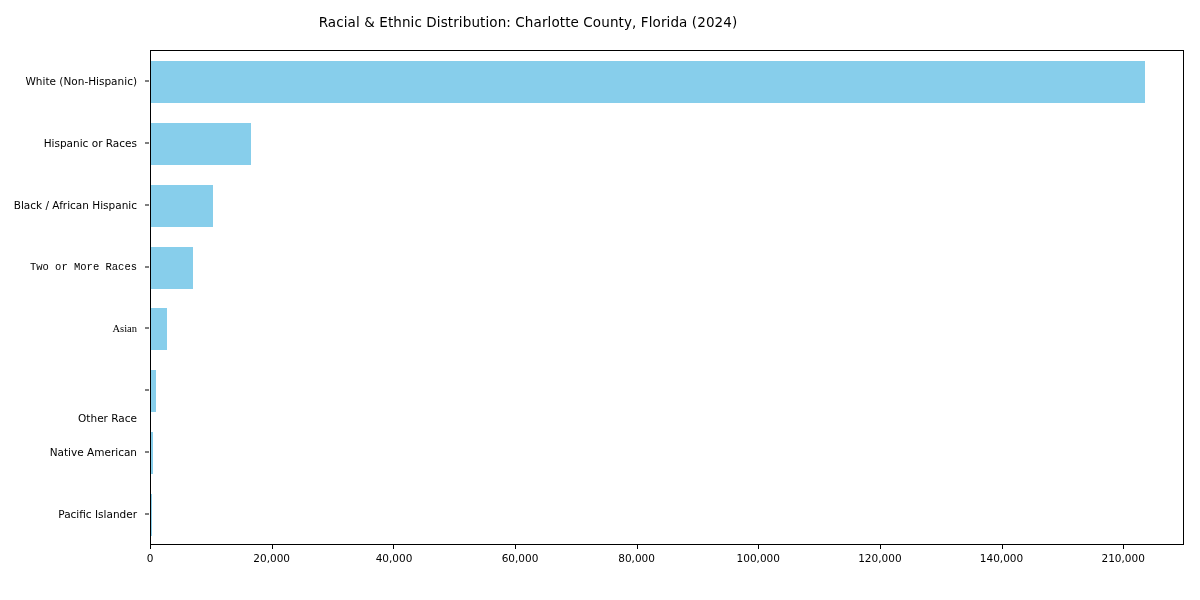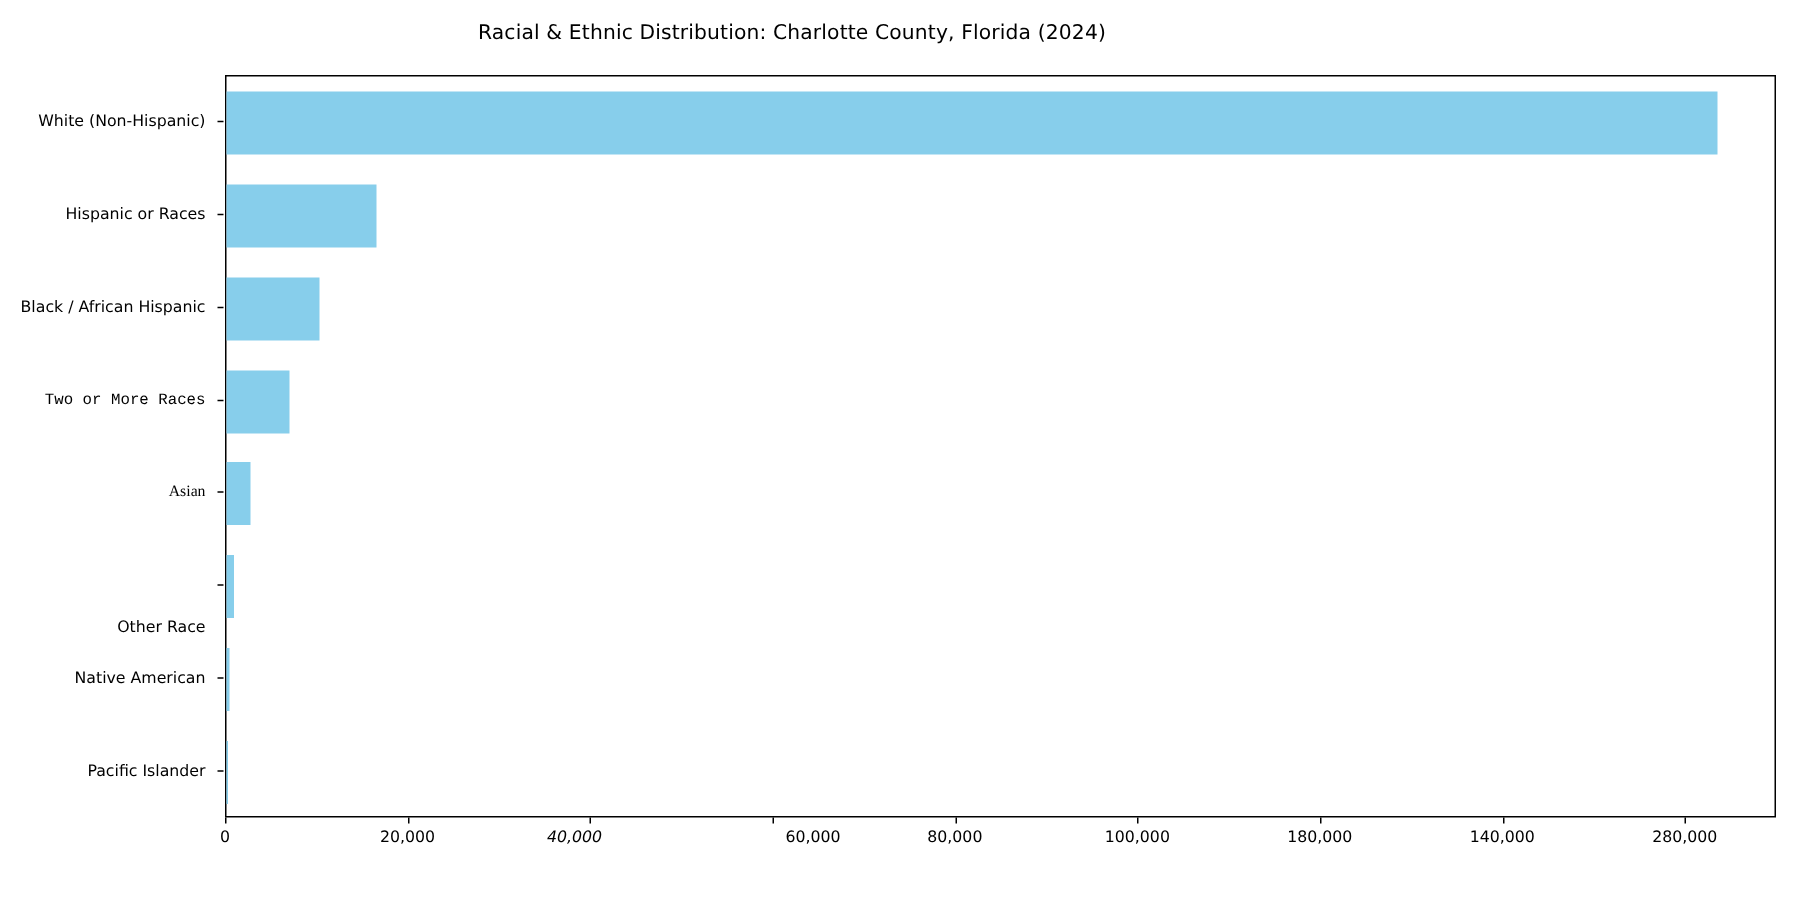--- a/index.html
+++ b/index.html
@@ -139,28 +139,28 @@
         <div class="bar" style="left: 0px; top: 443.062px; width: 0.6px; background: rgb(135, 206, 235);"></div>
       </div>
   </div>
 
   <div id="x-ticks">
       <div class="x-tick-mark" style="left: 0px;"></div>
       <div class="x-tick-label" style="left: 0px;">0</div>
       <div class="x-tick-mark" style="left: 121.647px;"></div>
       <div class="x-tick-label" style="left: 121.647px;">20,000</div>
       <div class="x-tick-mark" style="left: 243.294px;"></div>
-      <div class="x-tick-label" style="left: 233px; font-style: italic;">40,000</div>
+      <div class="x-tick-label" style="left: 244px;">40,000</div>
       <div class="x-tick-mark" style="left: 364.941px;"></div>
-      <div class="x-tick-label" style="left: 386px; padding-left: 12px;">60,000</div>
+      <div class="x-tick-label" style="left: 364px; padding-left: 12px;">60,000</div>
       <div class="x-tick-mark" style="left: 486.588px;"></div>
       <div class="x-tick-label" style="left: 486.588px;">80,000</div>
       <div class="x-tick-mark" style="left: 608.235px;"></div>
       <div class="x-tick-label" style="left: 608.235px;">100,000</div>
       <div class="x-tick-mark" style="left: 729.882px;"></div>
-      <div class="x-tick-label" style="left: 729.882px;">180,000</div>
+      <div class="x-tick-label" style="left: 729.882px;">120,000</div>
       <div class="x-tick-mark" style="left: 851.529px;"></div>
       <div class="x-tick-label" style="left: 851.529px;">140,000</div>
       <div class="x-tick-mark" style="left: 973.176px;"></div>
-      <div class="x-tick-label" style="left: 973.176px;">280,000</div>
+      <div class="x-tick-label" style="left: 973.176px;">210,000</div>
     </div>
 
 </div>
 
 </body></html>

